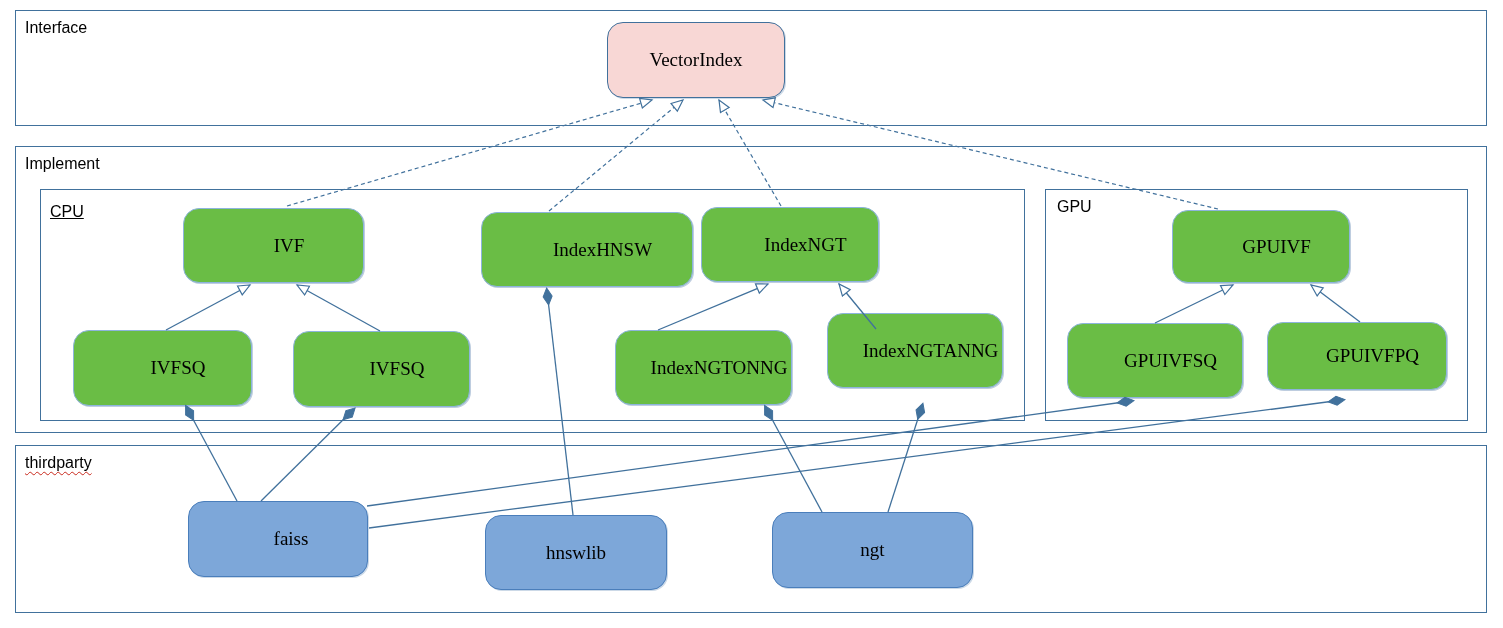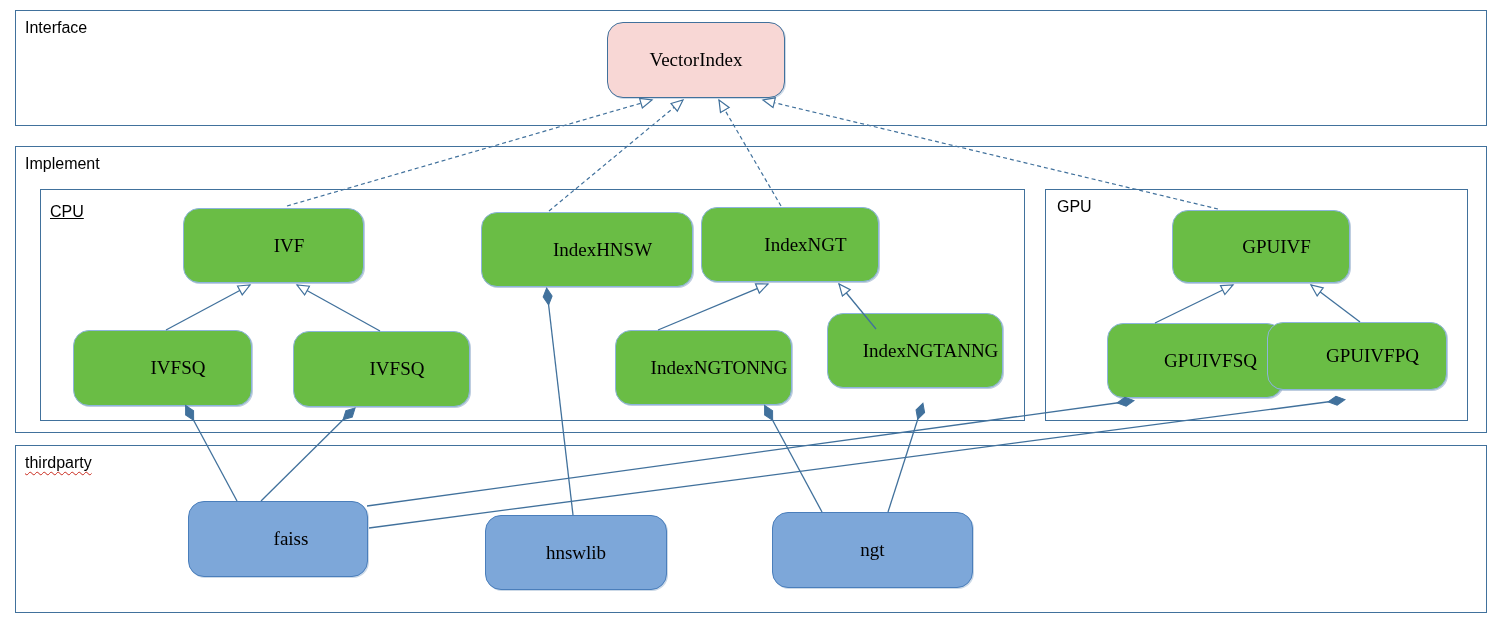--- a/index.html
+++ b/index.html
@@ -66,21 +66,21 @@
 
   <div class="node green" style="left:183px; top:208px; width:181px; height:75px;">IVF</div>
   <div class="node green" style="left:464px; top:212px; width:212px; height:75px;margin-left:17px;">IndexHNSW</div>
   <div class="node green" style="left:701px; top:207px; width:178px; height:75px;">IndexNGT</div>
   <div class="node green" style="left:73px;  top:330px; width:179px; height:76px;">IVFSQ</div>
   <div class="node green" style="left:293px; top:331px; width:177px; height:76px;">IVFSQ</div>
   <div class="node green" style="left:615px; top:330px; width:177px; height:75px;">IndexNGTONNG</div>
   <div class="node green" style="left:827px; top:313px; width:176px; height:75px;">IndexNGTANNG</div>
 
   <div class="node green" style="left:1172px; top:210px; width:178px; height:73px;">GPUIVF</div>
-  <div class="node green" style="left:1067px; top:323px; width:176px; height:75px;margin-left:40px;">GPUIVFSQ</div>
+  <div class="node green" style="left:1067px; top:323px; width:176px; height:75px;">GPUIVFSQ</div>
   <div class="node green" style="left:1267px; top:322px; width:180px; height:68px;">GPUIVFPQ</div>
 
   <div class="node blue" style="left:188px; top:501px; width:180px; height:76px;padding-left:26px;">faiss</div>
   <div class="node blue" style="left:485px; top:515px; width:182px; height:75px;">hnswlib</div>
   <div class="node blue" style="left:772px; top:512px; width:201px; height:76px;">ngt</div>
 
   <svg class="edges" viewBox="0 0 1503 628">
     <defs>
       <marker id="tri" markerUnits="userSpaceOnUse" markerWidth="15" markerHeight="13" refX="12.5" refY="6" orient="auto">
         <path d="M1,1 L12.5,6 L1,11 Z" fill="#ffffff" stroke="#41719c" stroke-width="1.2"></path>

